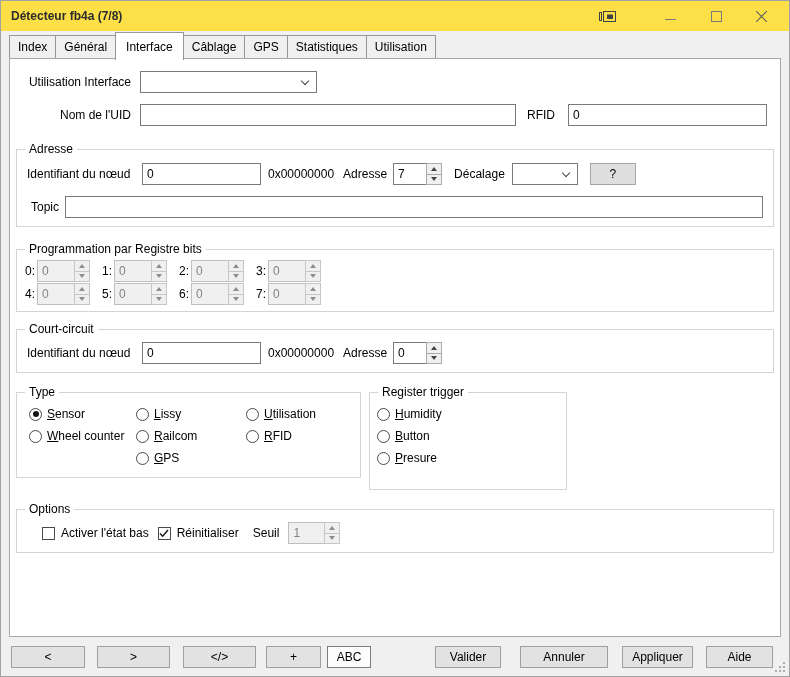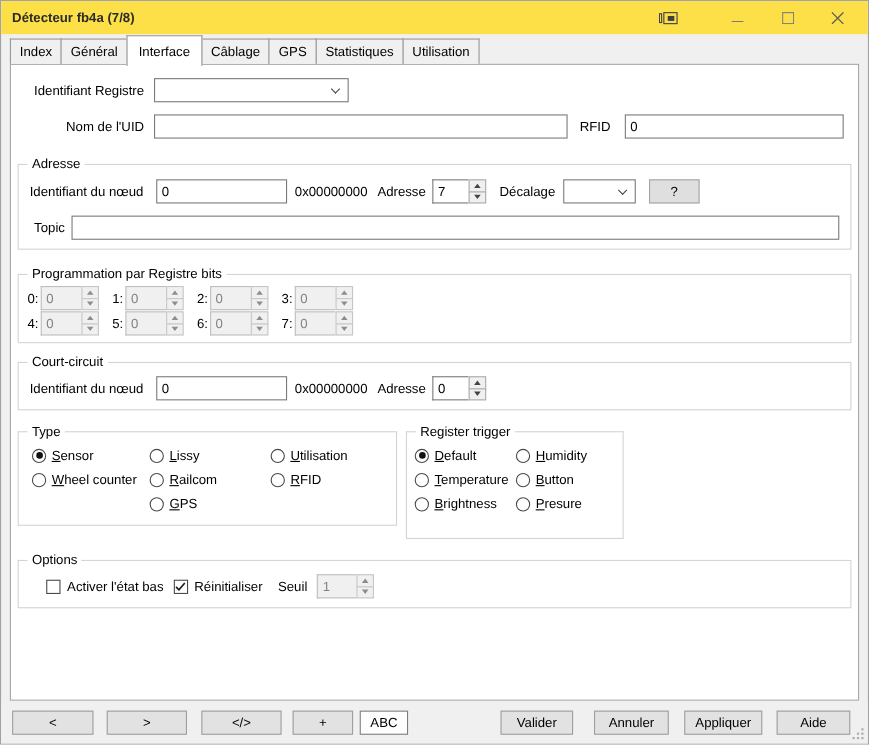--- a/index.html
+++ b/index.html
@@ -135,21 +135,21 @@
         <span>Statistiques</span>
       </div>
     <div class="tab">
         <span>Utilisation</span>
       </div>
   </div>
 
   <div class="pane">
 
     <div class="row" style="margin-top:12px;">
-      <span class="lblcol">Identifiant Registre</span>
+      <span class="lblcol">Utilisation Interface</span>
       <div class="combo" style="width:177px;margin-left:9px;">
         <span class="cval"></span>
         <span class="chev"></span>
       </div>
     </div>
 
     <div class="row" style="margin-top:11px;">
       <span class="lblcol">Nom de l'UID</span>
       <input class="input" style="width: 376px; margin-left: 9px;" value="">
       <span class="lbl" style="margin-left:11px;">RFID</span>
@@ -351,34 +351,20 @@
                 <span class="rdot"></span>
                 <span class="mn">RFID</span>
               </div>
           </div>
         </div>
       </div>
 
       <div class="group" style="width:198px;flex:none;margin-left:8px;padding:10px 8px 20px 7px;">
         <span class="legend">Register trigger</span>
         <div style="display:flex;">
-          <div style="width:92px;flex:none;">
-            <div class="radio checked">
-                <span class="rdot"></span>
-                <span class="mn">Default</span>
-              </div>
-            <div class="radio">
-                <span class="rdot"></span>
-                <span class="mn">Temperature</span>
-              </div>
-            <div class="radio">
-                <span class="rdot"></span>
-                <span class="mn">Brightness</span>
-              </div>
-          </div>
           <div style="flex:1;">
             <div class="radio">
                 <span class="rdot"></span>
                 <span class="mn">Humidity</span>
               </div>
             <div class="radio">
                 <span class="rdot"></span>
                 <span class="mn">Button</span>
               </div>
             <div class="radio">
@@ -435,21 +421,21 @@
     <div class="btn" style="width:55px;margin-right:6px;">
         <span>+</span>
       </div>
     <div class="btn white" style="width:44px;">
         <span>ABC</span>
       </div>
     <div style="flex:1;"></div>
     <div class="btn" style="width:66px;">
         <span>Valider</span>
       </div>
-    <div class="btn" style="width:68px;margin-left:19px;">
+    <div class="btn" style="width:88px;margin-left:19px;">
         <span>Annuler</span>
       </div>
     <div class="btn" style="width:71px;margin-left:14px;">
         <span>Appliquer</span>
       </div>
     <div class="btn" style="width:67px;margin-left:13px;margin-right:16px;">
         <span>Aide</span>
       </div>
   </div>
 

